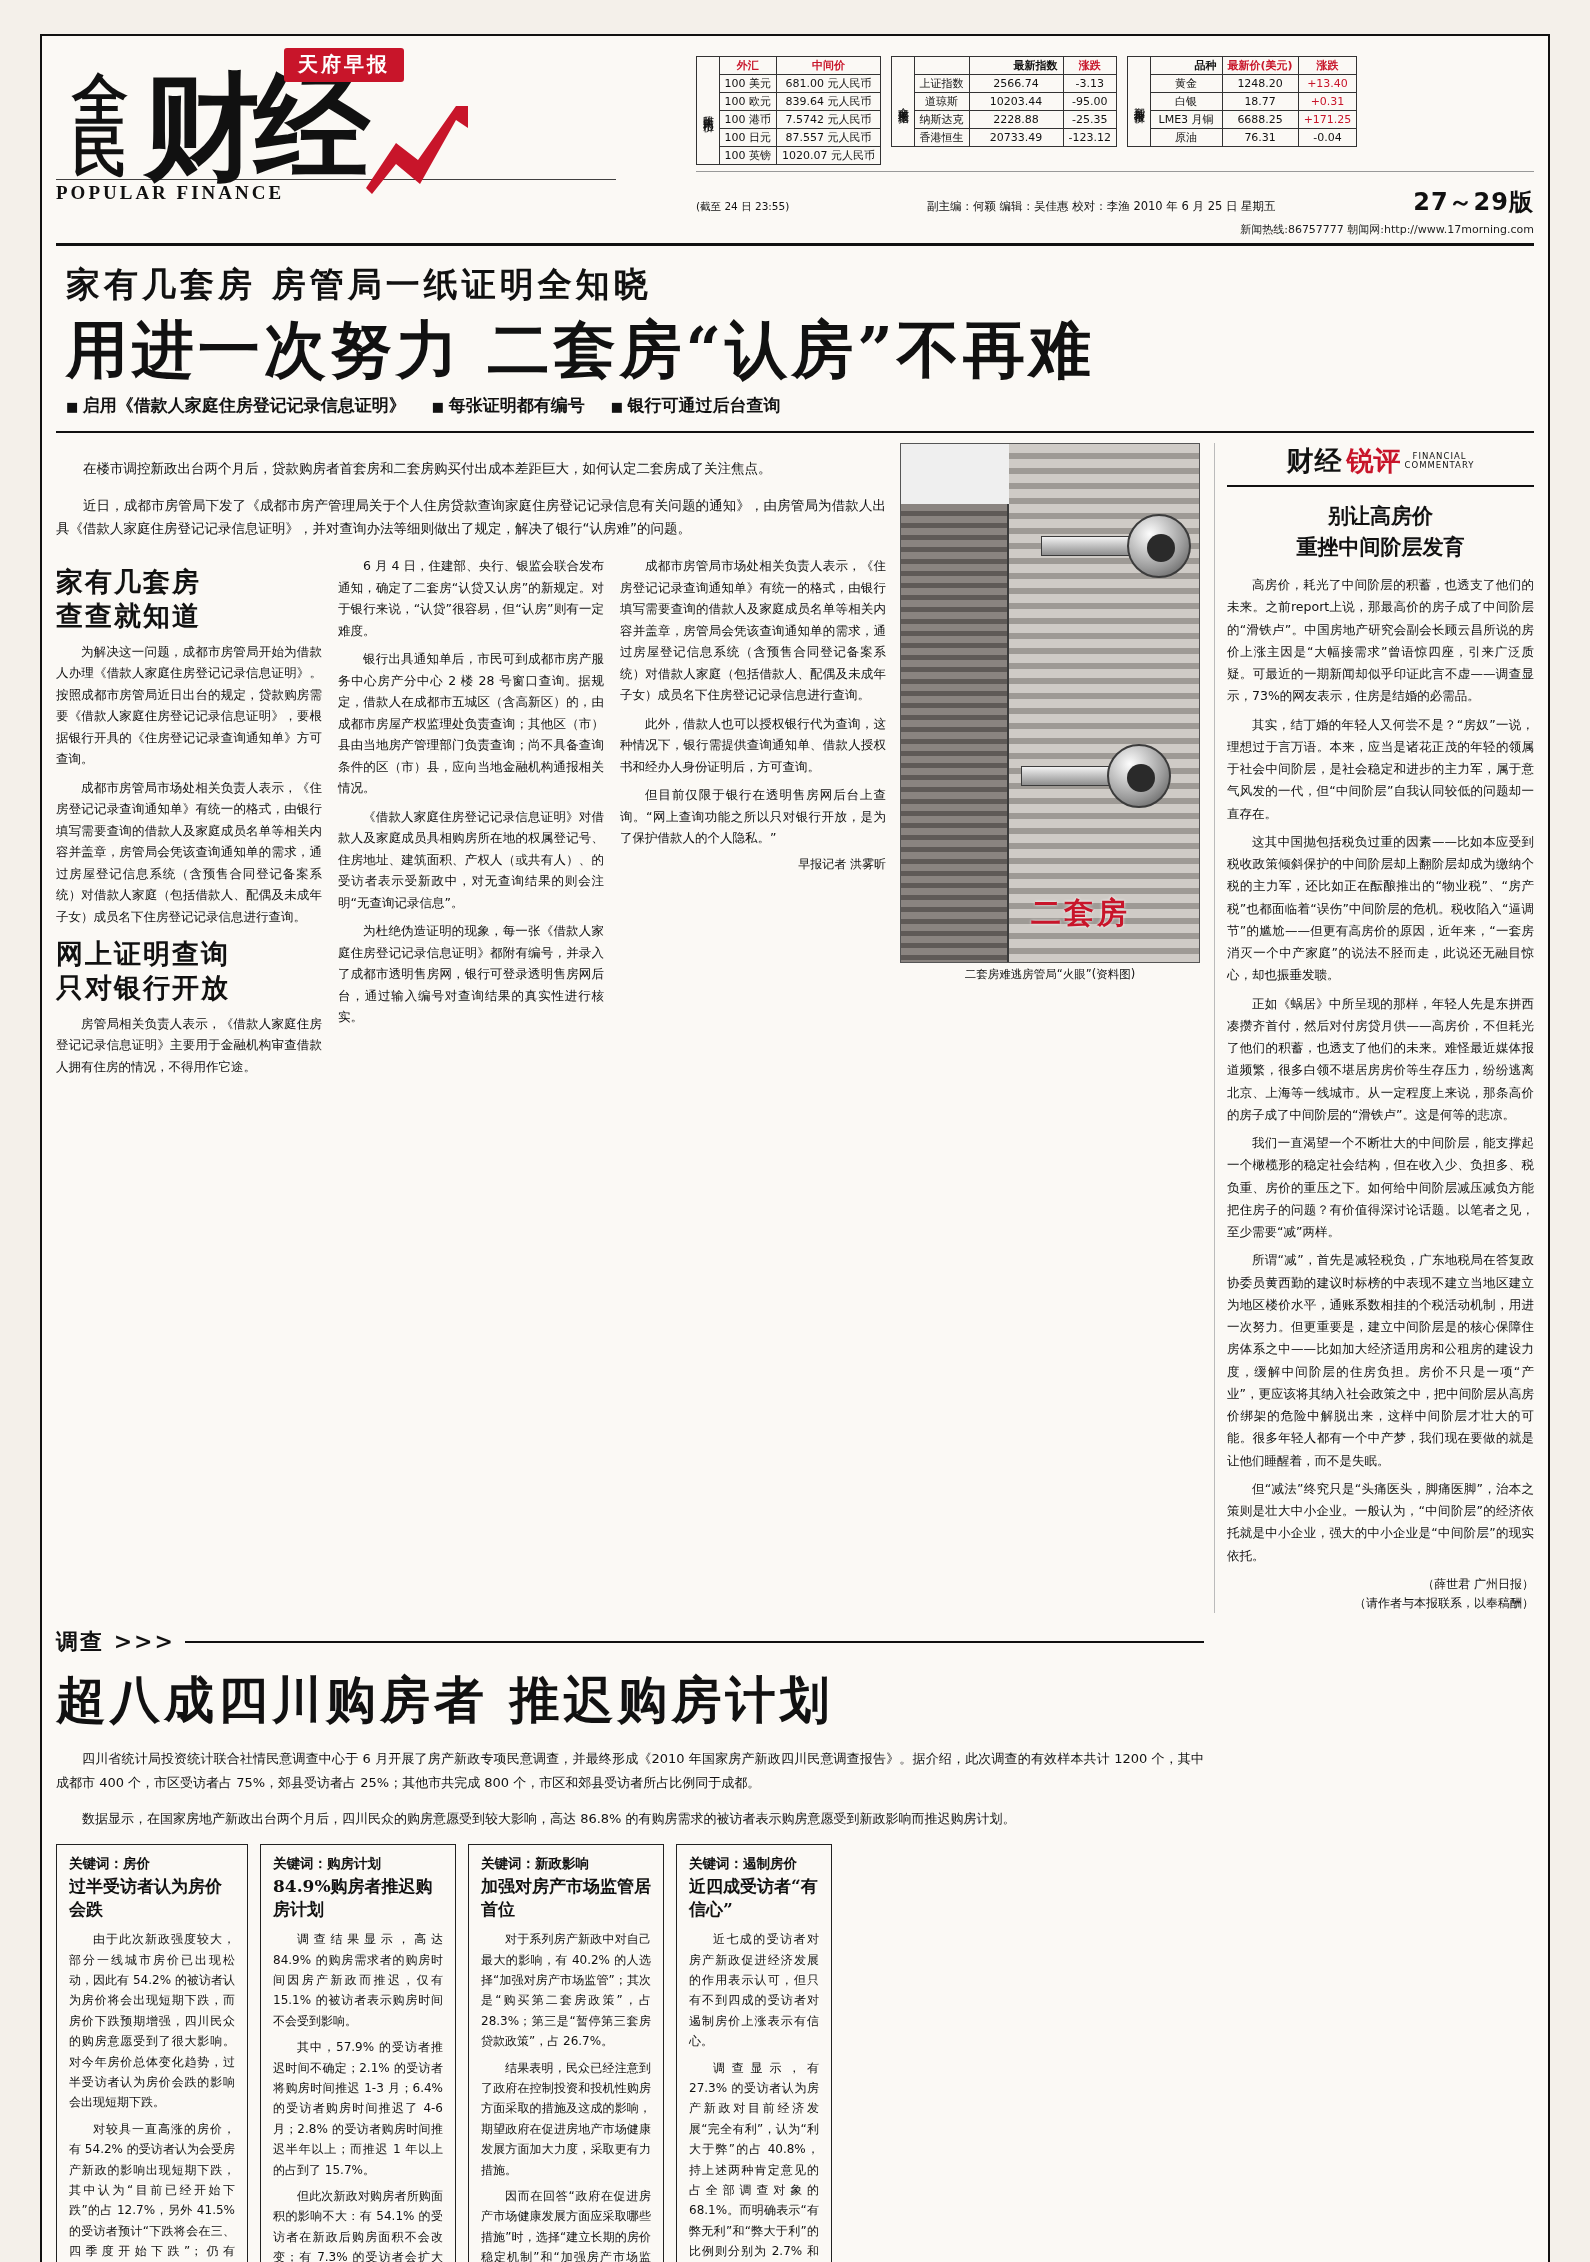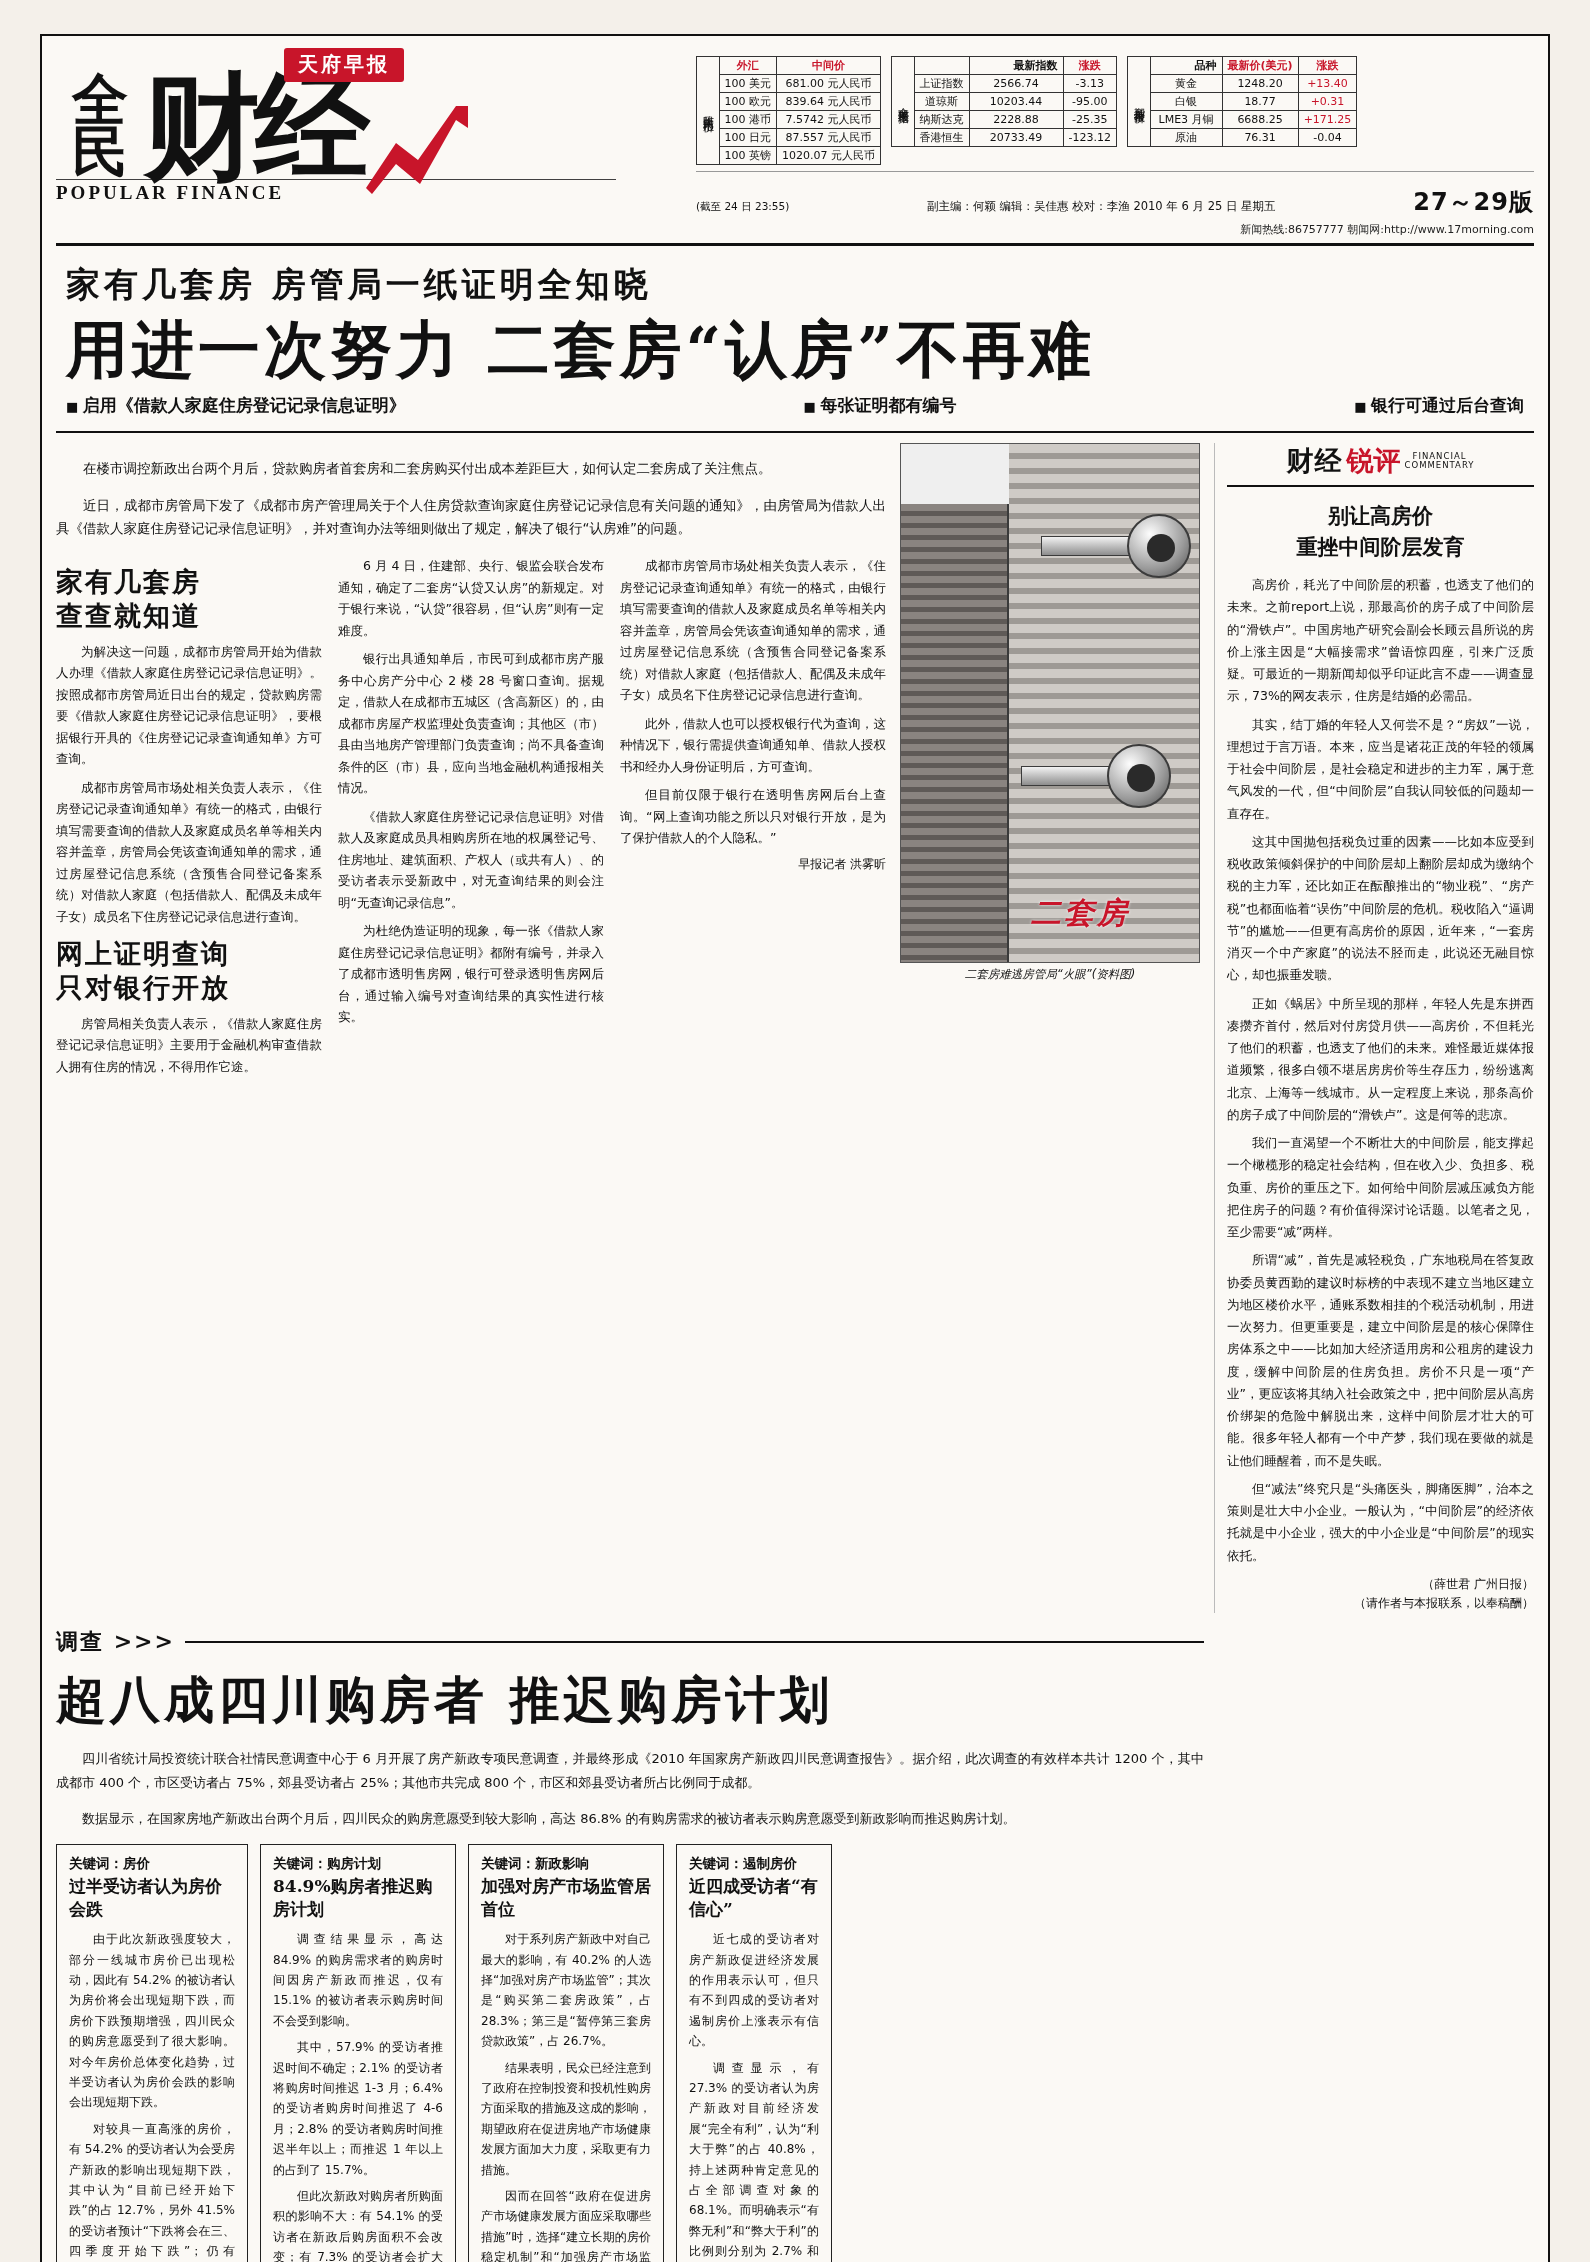--- a/index.html
+++ b/index.html
@@ -96,21 +96,21 @@
   .heads { padding: 16px 10px 4px 10px; }
   .kicker {
     font-size:34px; font-weight:bold; letter-spacing:4px;
     font-family:"DejaVu Serif","Liberation Serif",serif;
   }
   .mainhead {
     font-size:62px; font-weight:bold; letter-spacing:4px; margin-top:8px;
     font-family:"DejaVu Serif","Liberation Serif",serif;
     line-height:1.1;
   }
-  .subheads { display:flex; gap:26px; margin-top:10px; font-size:17px; font-weight:bold;justify-content:space-between; }
+  .subheads { display:flex; gap:26px; margin-top:10px; font-size:17px; font-weight:bold; }
   .subheads span::before { content:"■ "; font-size:13px; }
   .rule-thick { border-top:2px solid #111; margin:10px 0 0 0; }
 
   
   .body-grid { display:flex; gap:14px; margin-top:10px; }
   .col-left { width: 830px; }
   .col-mid  { width: 300px; }
   .col-right{ width: 320px; border-left:1px solid #bbb; padding-left:12px;}
 
   .lead {
@@ -120,21 +120,21 @@
   .sub-head-2 {
     font-size:27px; font-weight:bold; letter-spacing:2px; margin:10px 0 8px 0;
     font-family:"DejaVu Serif","Liberation Serif",serif; line-height:1.25;
   }
   .txt { font-size:12.5px; line-height:1.72; text-align:justify; text-indent:2em; margin:0 0 7px 0;}
   .byline { font-size:12px; text-align:right; margin-top:6px;}
   .cols3 { display:flex; gap:16px; }
   .cols3 > div { flex:1; }
 
   
-  .photo-wrap { width:300px;font-style:italic; }
+  .photo-wrap { width:300px; }
   .photo {
     width:300px; height:520px;
     background: linear-gradient(175deg,#ffffff 0%,#dcdcdc 28%,#9a9a9a 60%,#6f6f6f 100%);
     position:relative; overflow:hidden; border:1px solid #555;
   }
   .bldg-left {
     position:absolute; left:0; top:60px; width:108px; height:460px;
     background:repeating-linear-gradient(180deg,#8a8480 0 7px,#5f5a57 7px 12px);
     border-right:2px solid #3a3a3a;
   }

